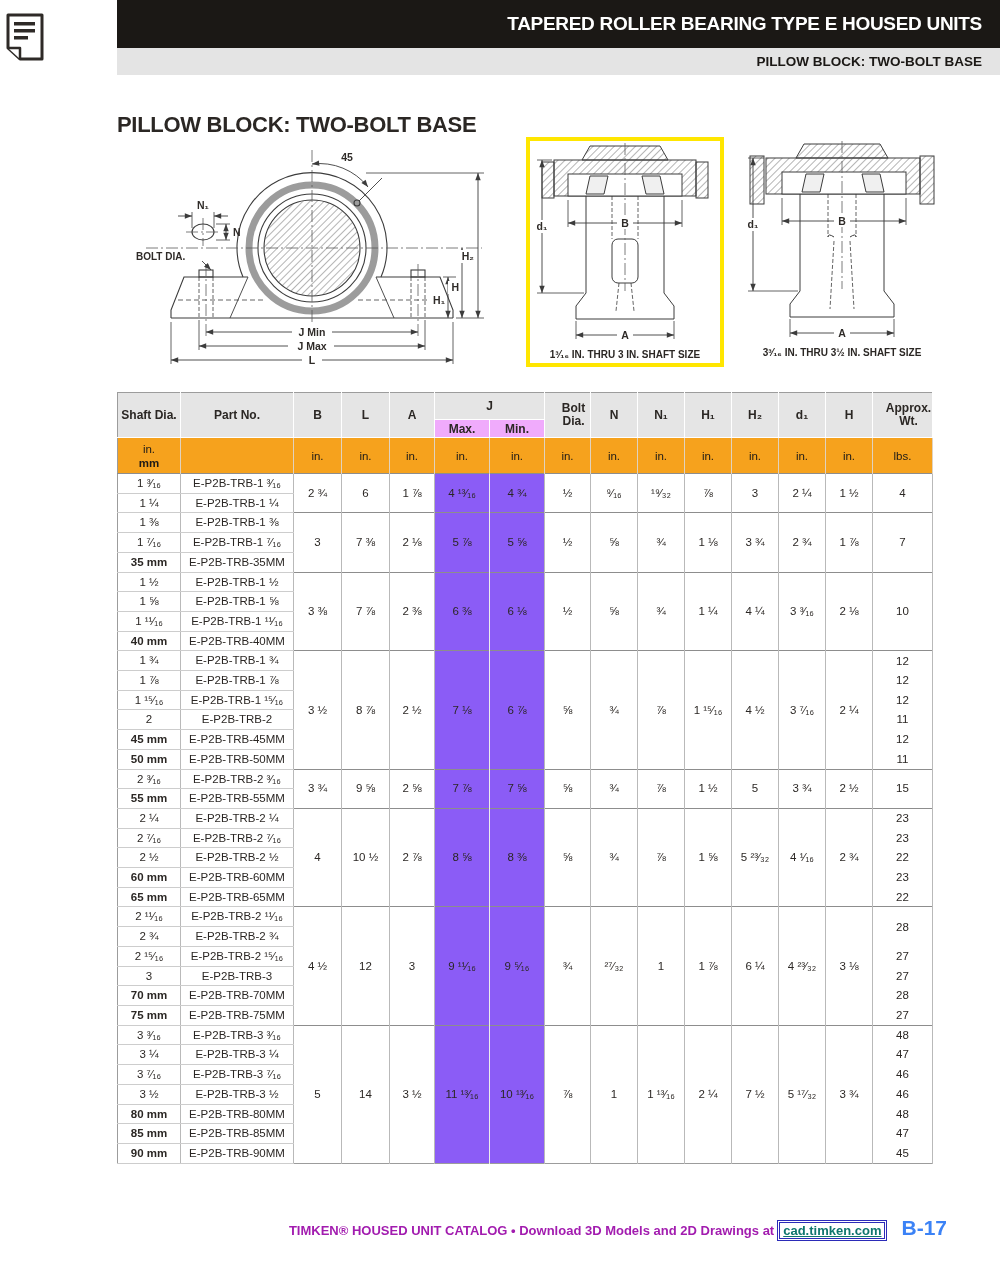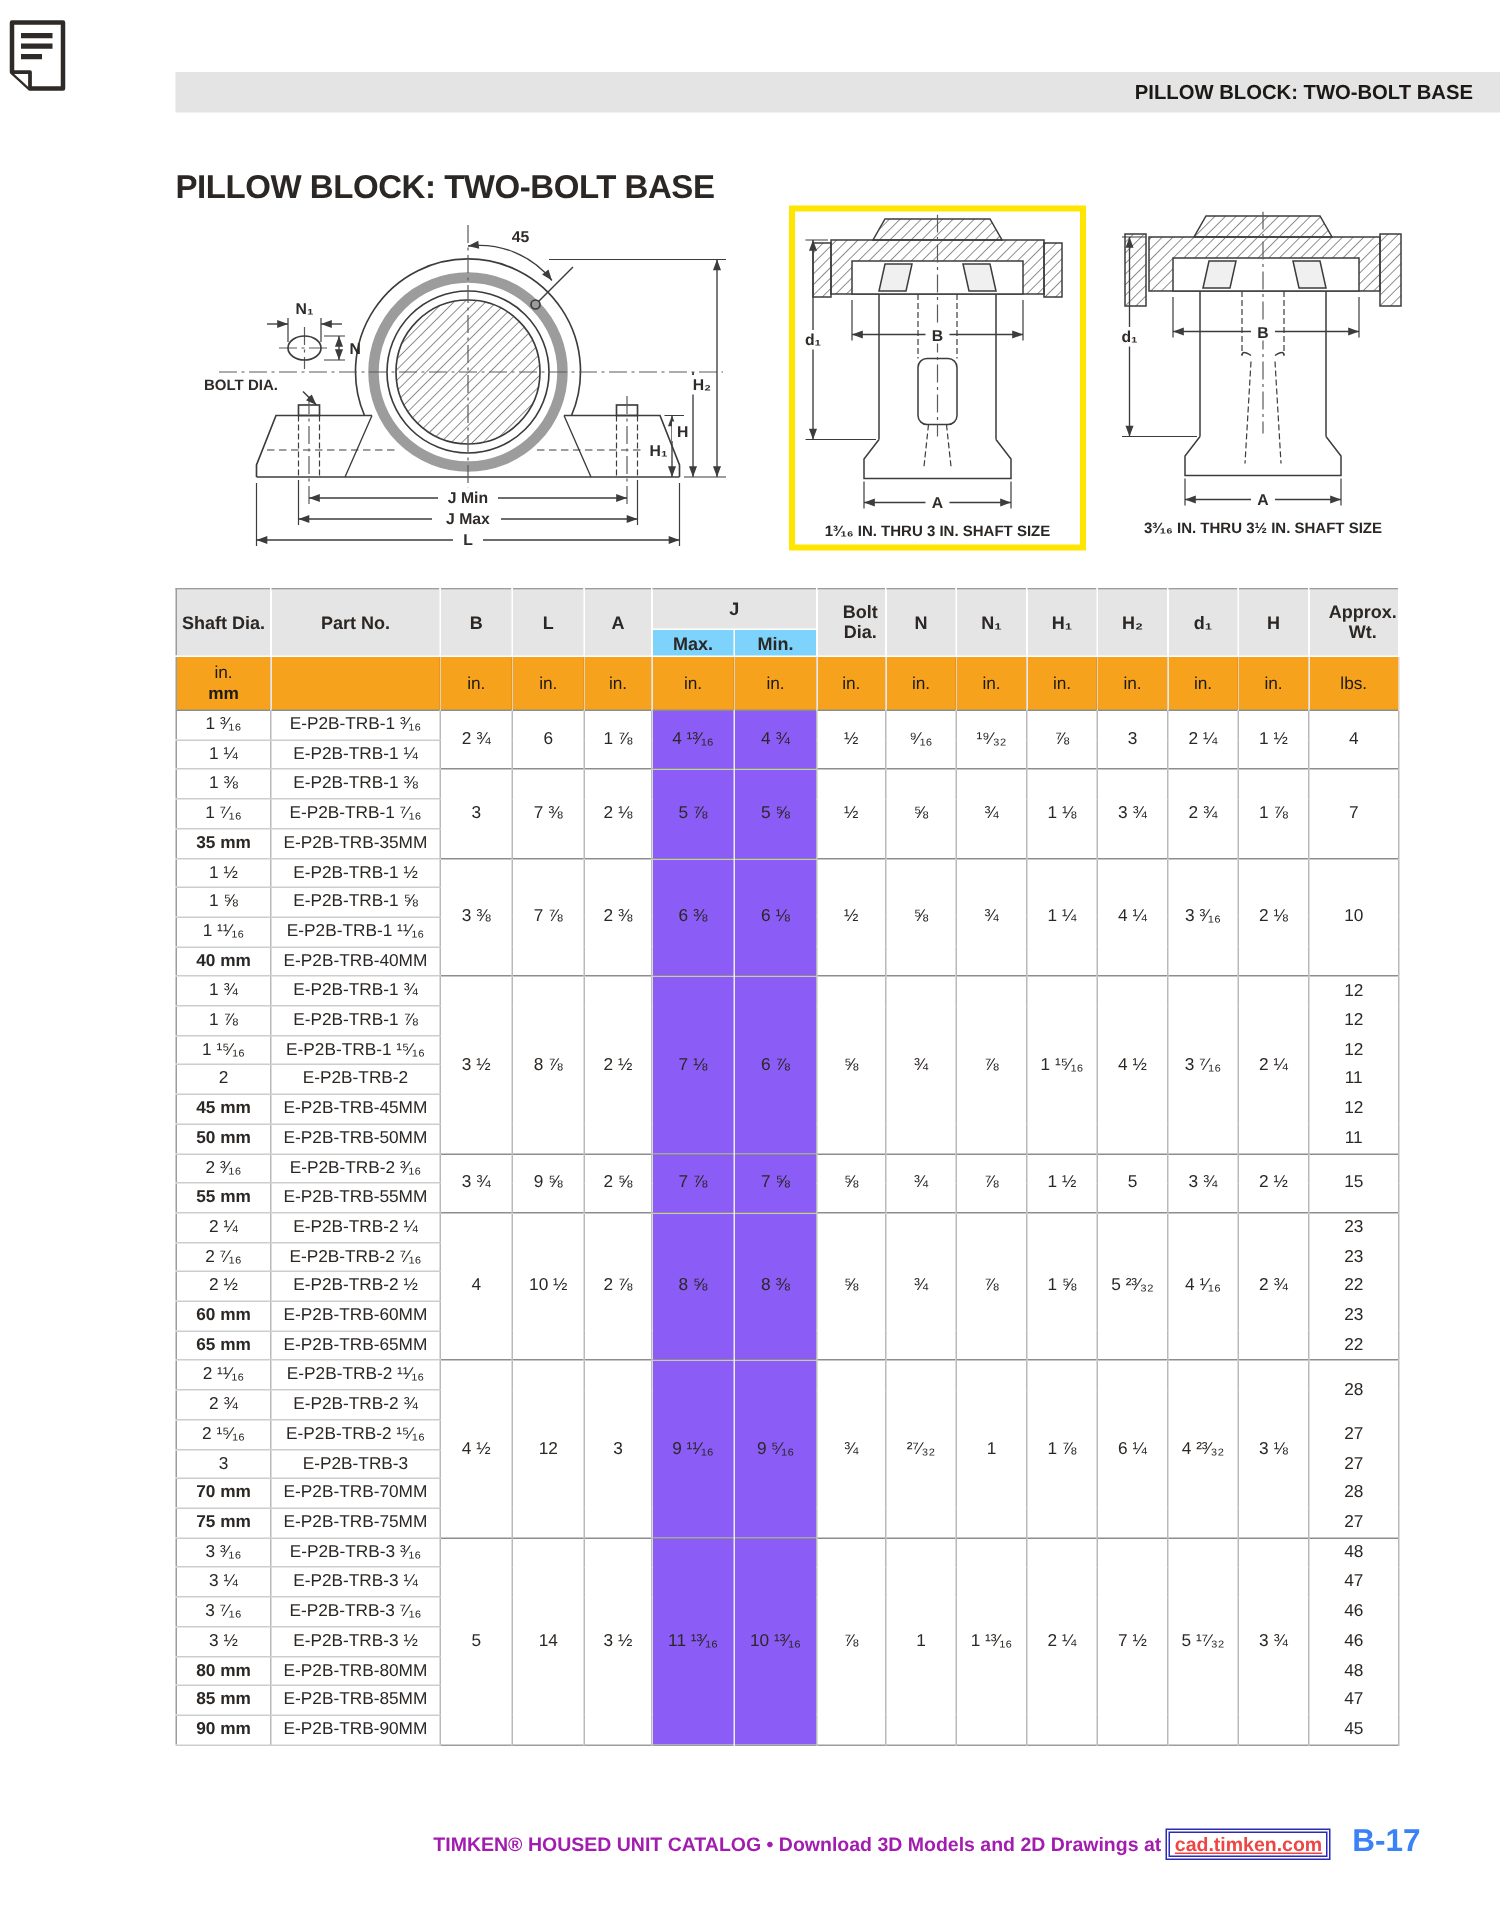--- a/index.html
+++ b/index.html
@@ -22,56 +22,59 @@
   .side2{position:absolute;left:732px;top:141px;width:220px;display:flex;flex-direction:column;align-items:center;}
   .caption{font-size:10px;font-weight:600;color:#2b2724;text-align:right;margin-top:2px;white-space:nowrap;}
   svg text{font-family:"Liberation Sans",sans-serif;fill:#2f2b28;}
   
   .tblwrap{position:absolute;left:117px;top:392px;}
   table{border-collapse:collapse;table-layout:fixed;width:815px;border:1px solid #9c9c9c;}
   th,td{padding:0;text-align:center;vertical-align:middle;overflow:hidden;}
   thead th{background:#e5e5e5;font-size:12px;font-weight:700;color:#2b2724;
            border-right:1px solid #fff;border-bottom:1px solid #fff;}
   tr.h1 th{height:26px;}
-  tr.h2 th{height:17px;background:#7dd3fc;}
+  tr.h2 th{height:17px;background:#f0abfc;}
   th.two{white-space:pre-line;line-height:13px;padding-left:12px;}
   tr.units td{background:#f6a21d;height:35px;font-size:11.5px;color:#1d1a17;
               border-right:1px solid rgba(130,75,0,.25);}
   tr.units .u{line-height:14px;}
   tr.units .b{font-weight:700;}
   tbody td{font-size:11.5px;height:18.7px;line-height:18.7px;border-right:1px solid #b9b9b9;color:#2b2724;}
   tbody td.shaft,tbody td.part{border-bottom:1px solid #cdcdcd;}
   tbody td.mmrow{font-weight:700;}
   tbody td.jcol{background:#8b5cf6;}
   tbody td.jmaxc{border-right:1px solid #ececec;}
   tbody tr.gstart td{border-top:1px solid #8d8d8d;}
   
   .footer{position:absolute;left:117px;top:1216px;width:830px;display:flex;align-items:baseline;
           justify-content:flex-end;}
   .footer .ftext{font-size:13px;font-weight:700;color:#a21caf;}
-  .footer .flink{font-size:13px;font-weight:700;color:#ef4444;text-decoration:underline;
+  .footer .flink{font-size:13px;font-weight:700;color:#0f766e;text-decoration:underline;
                  border:1.5px solid #2b2bb8;outline:1.5px solid #2b2bb8;outline-offset:1.5px;
                  padding:0 3px;margin:0 4px 16px 5px;cursor:pointer;}
   .footer .fpage{font-size:21px;font-weight:800;margin-left:12px;color:#3b82f6;}
 </style>
 </head>
 <body>
 
 <div class="page">
 
   <div class="doc-icon">
     <svg width="42" height="50" viewBox="0 0 42 50">
       <path d="M4,3 H38 V47 H16 L4,36 Z" fill="#fff" stroke="#2e2a27" stroke-width="3" stroke-linejoin="round"></path>
       <path d="M16,47 V36 H4" fill="#fff" stroke="#2e2a27" stroke-width="2.5" stroke-linejoin="round"></path>
       <rect x="10" y="10" width="21" height="3.5" fill="#2e2a27"></rect>
       <rect x="10" y="17" width="21" height="3.5" fill="#2e2a27"></rect>
       <rect x="10" y="24" width="14" height="3.5" fill="#2e2a27"></rect>
     </svg>
   </div>
 
+  <div class="black-bar">
+    <span>TAPERED ROLLER BEARING TYPE E HOUSED UNITS</span>
+  </div>
   <div class="gray-bar">
     <span>PILLOW BLOCK: TWO-BOLT BASE</span>
   </div>
 
   <div class="page-title">PILLOW BLOCK: TWO-BOLT BASE</div>
 
   <div class="main-svg">
   <svg width="382" height="246" viewBox="0 0 382 246">
     <defs>
       <pattern id="h1" patternUnits="userSpaceOnUse" width="5" height="5" patternTransform="rotate(45)">

